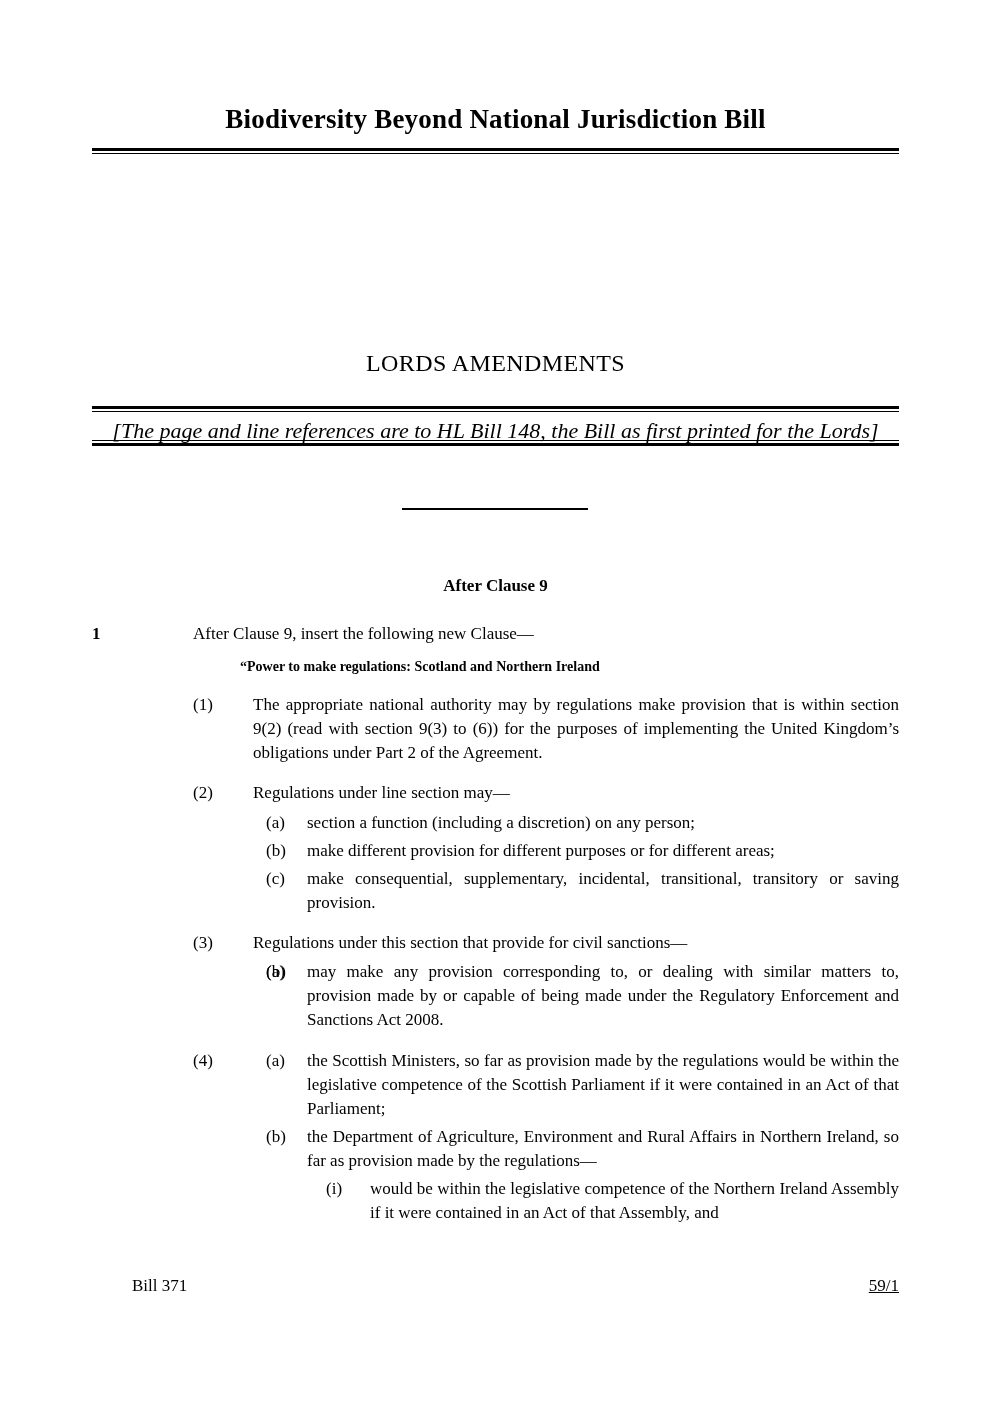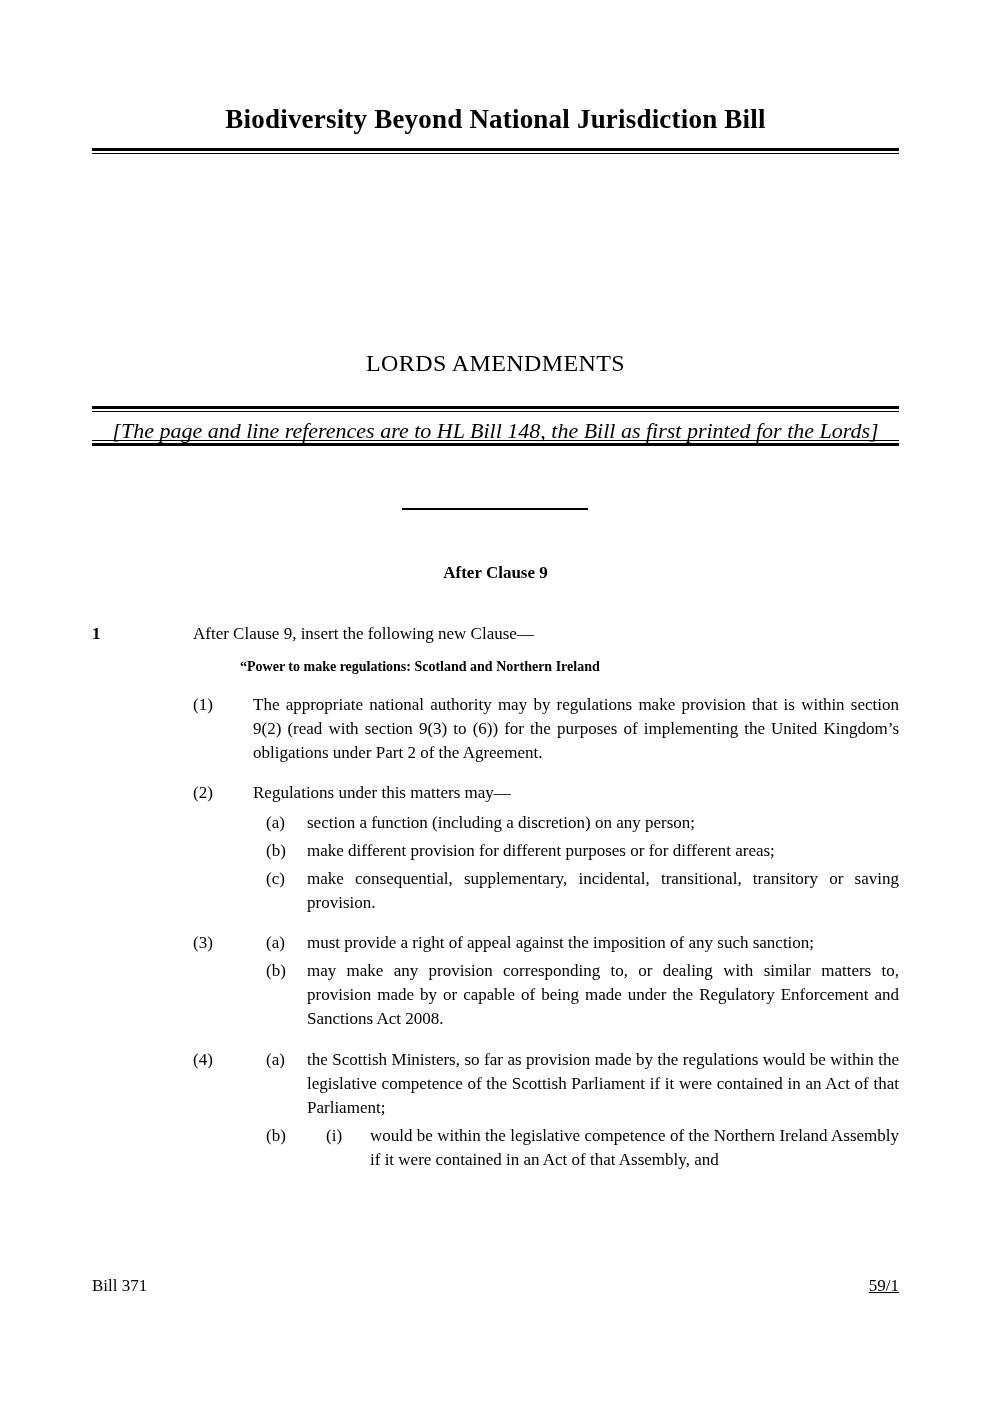--- a/index.html
+++ b/index.html
@@ -83,21 +83,21 @@
     top: 508px;
     width: 186px;
     height: 2px;
     background: #000000;
   }
 
   
   .section-heading {
     position: absolute;
     left: 92px;
-    top: 563px;
+    top: 576px;
     width: 807px;
     text-align: center;
     font-size: 17px;
     font-weight: bold;
   }
 
   
   .body-wrap {
     position: absolute;
     left: 92px;
@@ -185,20 +185,21 @@
   
   .footer {
     position: absolute;
     left: 92px;
     top: 1276px;
     width: 807px;
     font-size: 17px;
   }
   .footer-left {
     float: left;
+    margin-left: 40px;
   }
   .footer-right {
     float: right;
     text-decoration: underline;
   }
 </style>
 </head>
 <body>
 
 <div class="page">
@@ -240,56 +241,57 @@
 
     <div class="clause-title">“Power to make regulations: Scotland and Northern Ireland</div>
 
     <div class="sub">
       <span class="marker">(1)</span>
       <span>The appropriate national authority may by regulations make provision that is within section 9(2) (read with section 9(3) to (6)) for the purposes of implementing the United Kingdom’s obligations under Part 2 of the Agreement.</span>
     </div>
 
     <div class="sub nojust">
       <span class="marker">(2)</span>
-      <span>Regulations under this matters may—</span>
+      <span>Regulations under line section may—</span>
     </div>
     <div class="para first nojust">
       <span class="marker">(a)</span>
       <span>section a function (including a discretion) on any person;</span>
     </div>
     <div class="para nojust">
       <span class="marker">(b)</span>
       <span>make different provision for different purposes or for different areas;</span>
     </div>
     <div class="para">
       <span class="marker">(c)</span>
       <span>make consequential, supplementary, incidental, transitional, transitory or saving provision.</span>
     </div>
 
     <div class="sub nojust">
       <span class="marker">(3)</span>
+      <span>Regulations under this section that provide for civil sanctions—</span>
     </div>
     <div class="para first nojust">
       <span class="marker">(a)</span>
-      <span>must provide a right of appeal against the imposition of any such sanction;</span>
     </div>
     <div class="para">
       <span class="marker">(b)</span>
       <span>may make any provision corresponding to, or dealing with similar matters to, provision made by or capable of being made under the Regulatory Enforcement and Sanctions Act 2008.</span>
     </div>
 
     <div class="sub">
       <span class="marker">(4)</span>
     </div>
     <div class="para first">
       <span class="marker">(a)</span>
       <span>the Scottish Ministers, so far as provision made by the regulations would be within the legislative competence of the Scottish Parliament if it were contained in an Act of that Parliament;</span>
     </div>
     <div class="para">
       <span class="marker">(b)</span>
+      <span>the Department of Agriculture, Environment and Rural Affairs in Northern Ireland, so far as provision made by the regulations—</span>
     </div>
     <div class="subpara">
       <span class="marker">(i)</span>
       <span>would be within the legislative competence of the Northern Ireland Assembly if it were contained in an Act of that Assembly, and</span>
     </div>
 
   </div>
 
   <div class="footer">
     <span class="footer-left">Bill 371</span>

